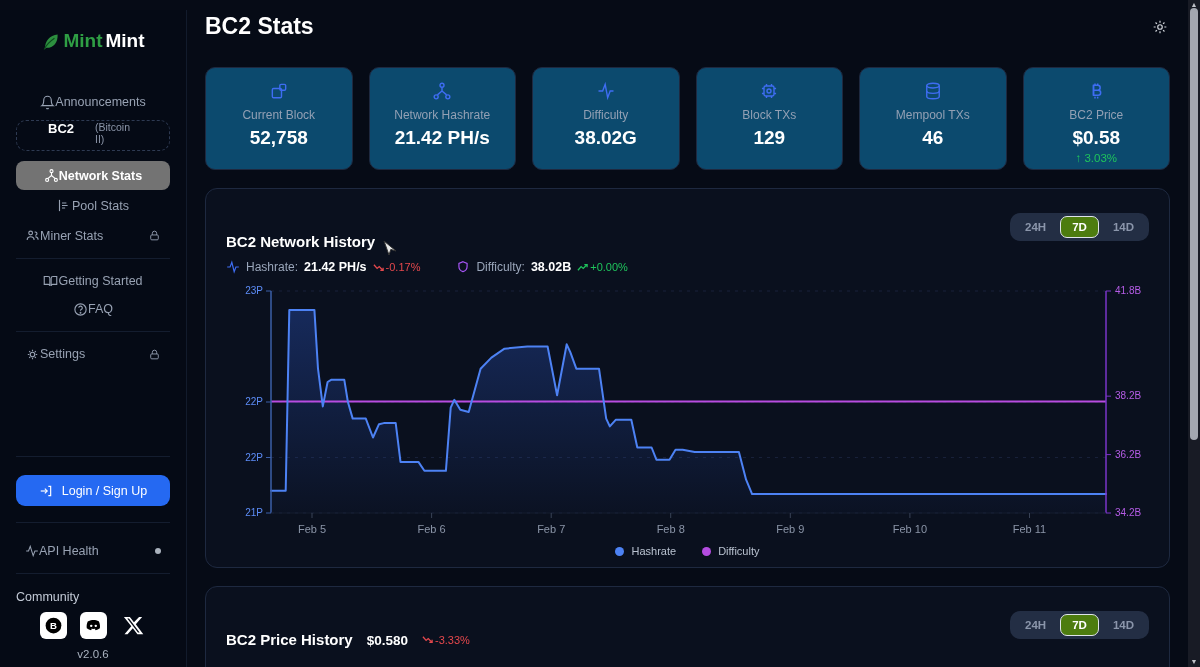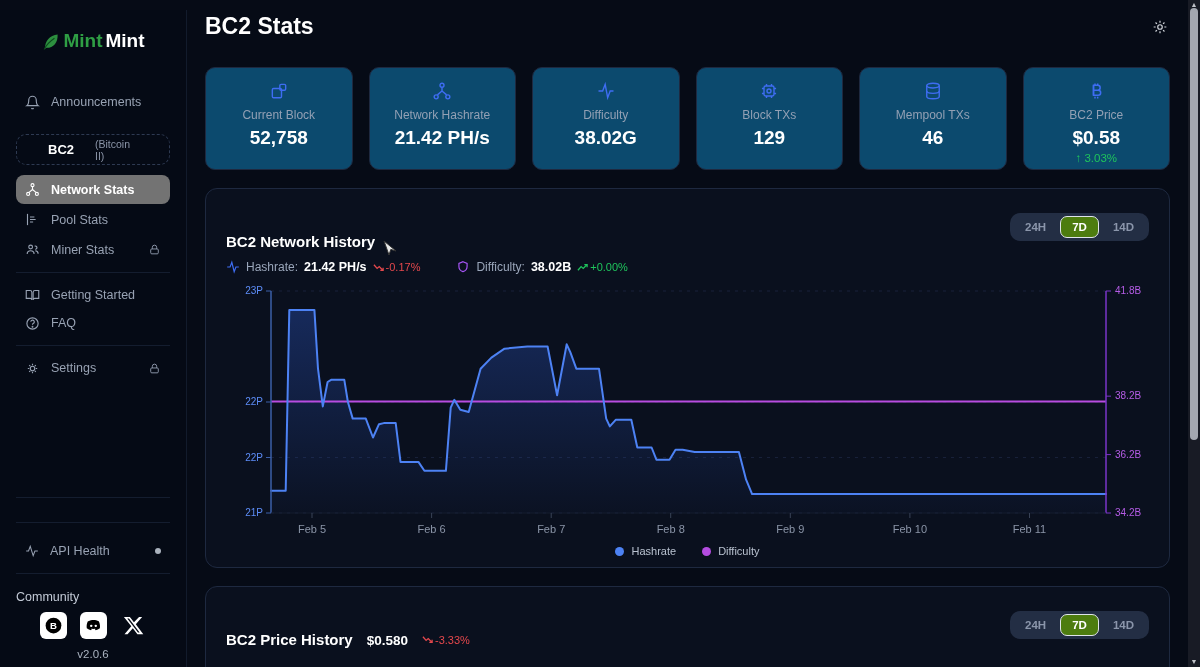--- a/index.html
+++ b/index.html
@@ -7,26 +7,26 @@
     font-family:"Liberation Sans", sans-serif; color:#e8ecf3; }
   svg { display:block; }
 
   
   .sidebar { position:fixed; left:0; top:10px; width:187px; height:667px;
     background:#050a15; border-right:1px solid #121b2c;
     display:flex; flex-direction:column; padding:0 16px; }
   .logo-row { margin:20px auto 0; display:flex; align-items:center; gap:3px; }
   .brand-mint { color:#2f9e44; font-weight:bold; font-size:19px; }
   .brand-solo { color:#ffffff; font-weight:bold; font-size:19px; }
-  .side-item { height:28px; display:flex; align-items:center; gap:11px;
-    color:#98a2b3; font-size:12.5px; padding:0 9px; border-radius:8px; cursor:default; }
+  .side-item { height:28px; display:flex; align-items:center; 
+    color:#98a2b3; font-size:12.5px; padding:0 9px; border-radius:8px; cursor:default;justify-content:center; }
   .side-item .grow { flex:1; }
   .side-item.first { margin-top:36px; }
-  .coin-select { margin-top:18px; height:31px; border:1px dashed #2e3a52; border-radius:10px;
-    display:flex; align-items:center; gap:21px; padding:0 10px; }
+  .coin-select { margin-top:4px; height:31px; border:1px dashed #2e3a52; border-radius:10px;
+    display:flex; gap:21px; padding:0 10px; }
   .coin-sym { color:#fff; font-weight:bold; font-size:13px; }
   .coin-name { color:#8b95a8; font-size:10.5px; }
   .nav-group { margin-top:10px; display:flex; flex-direction:column; gap:1px; }
   .nav-item { height:29px; }
   .nav-item.active { background:#737373; color:#ffffff; font-weight:bold; }
   .divider { height:1px; background:#141d2f; margin:8px 0; }
   .spacer { flex:1; }
   .login-btn { margin:10px 0 0; height:31px; background:#2569f2; border:none; border-radius:9px;
     color:#fff; font-size:12.5px; display:flex; align-items:center; justify-content:center;
     gap:9px; cursor:pointer; font-family:inherit; }
@@ -180,20 +180,28 @@
     <span class="grow"></span>
     <svg width="13" height="13" viewBox="0 0 24 24" fill="none" stroke="#8b95a8" stroke-width="1.8">
         <rect x="5" y="11" width="14" height="9" rx="2"></rect>
         <path d="M8 11V8a4 4 0 0 1 8 0v3"></path>
       </svg>
   </div>
 
   <div class="spacer"></div>
 
   <div class="divider"></div>
+  <button class="login-btn">
+    <svg width="14" height="14" viewBox="0 0 24 24" fill="none" stroke="#ffffff" stroke-width="2">
+        <path d="M3 12h11"></path>
+        <polyline points="10 8 14 12 10 16"></polyline>
+        <path d="M16 4h4v16h-4"></path>
+      </svg>
+    <span>Login / Sign Up</span>
+  </button>
   <div class="divider" style="margin-top:16px;"></div>
 
   <div class="side-item api-row">
     <svg width="14" height="14" viewBox="0 0 24 24" fill="none" stroke="#98a2b3" stroke-width="1.8">
         <polyline points="2 12 6 12 9 4 14 20 17 12 22 12"></polyline>
       </svg>
     <span>API Health</span>
     <span class="grow"></span>
     <span style="width:6px;height:6px;border-radius:50%;background:#aab2bd;"></span>
   </div>

